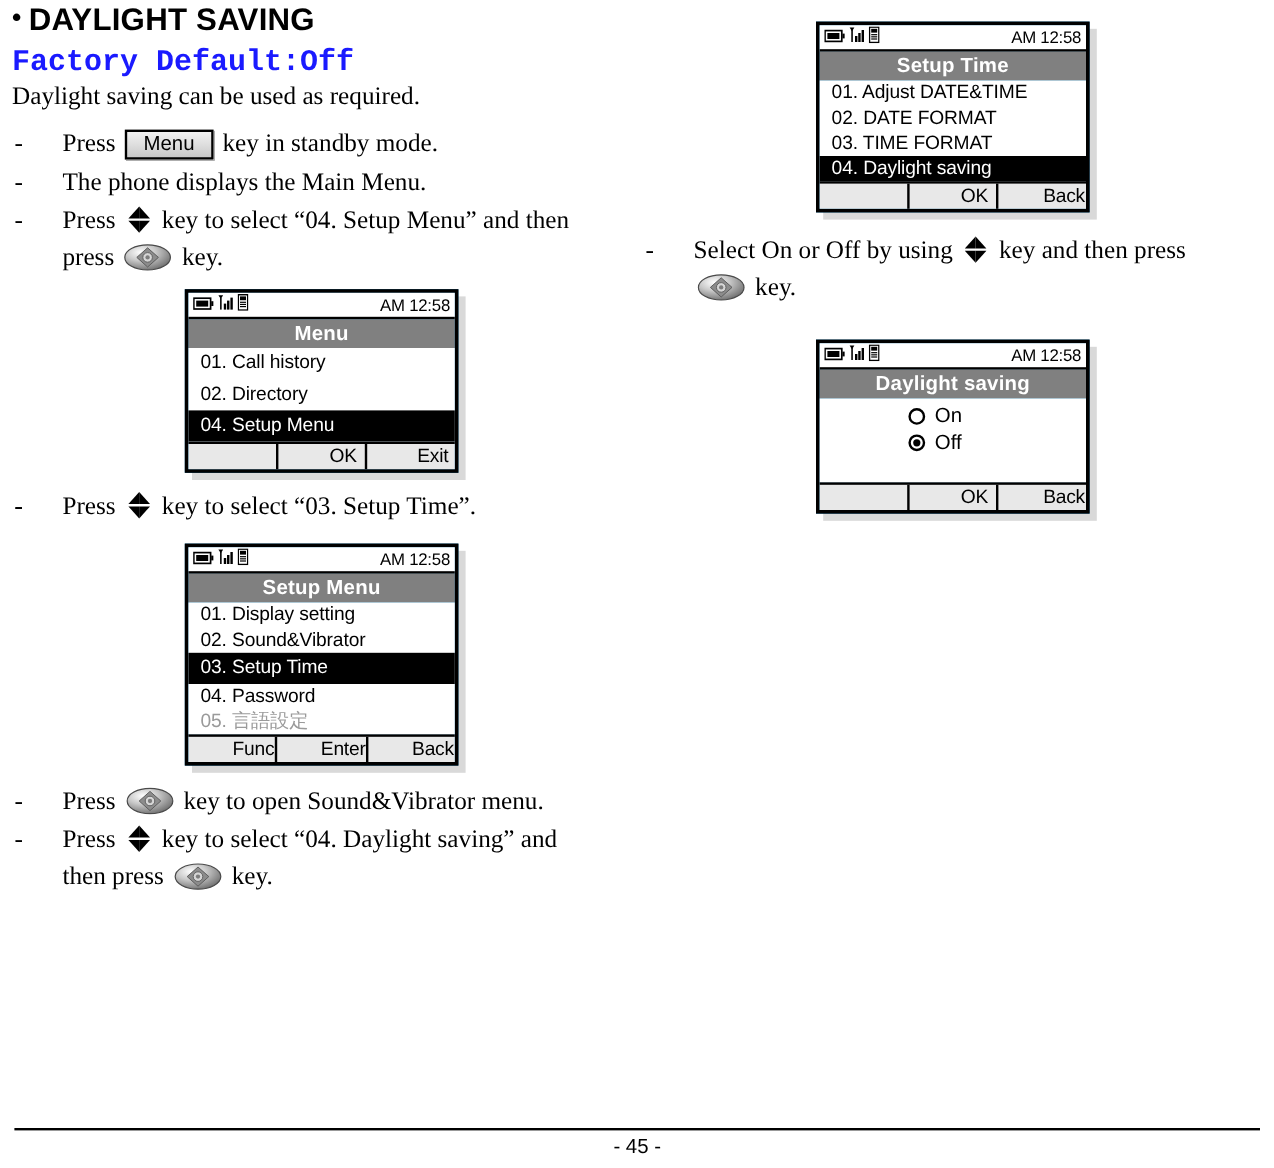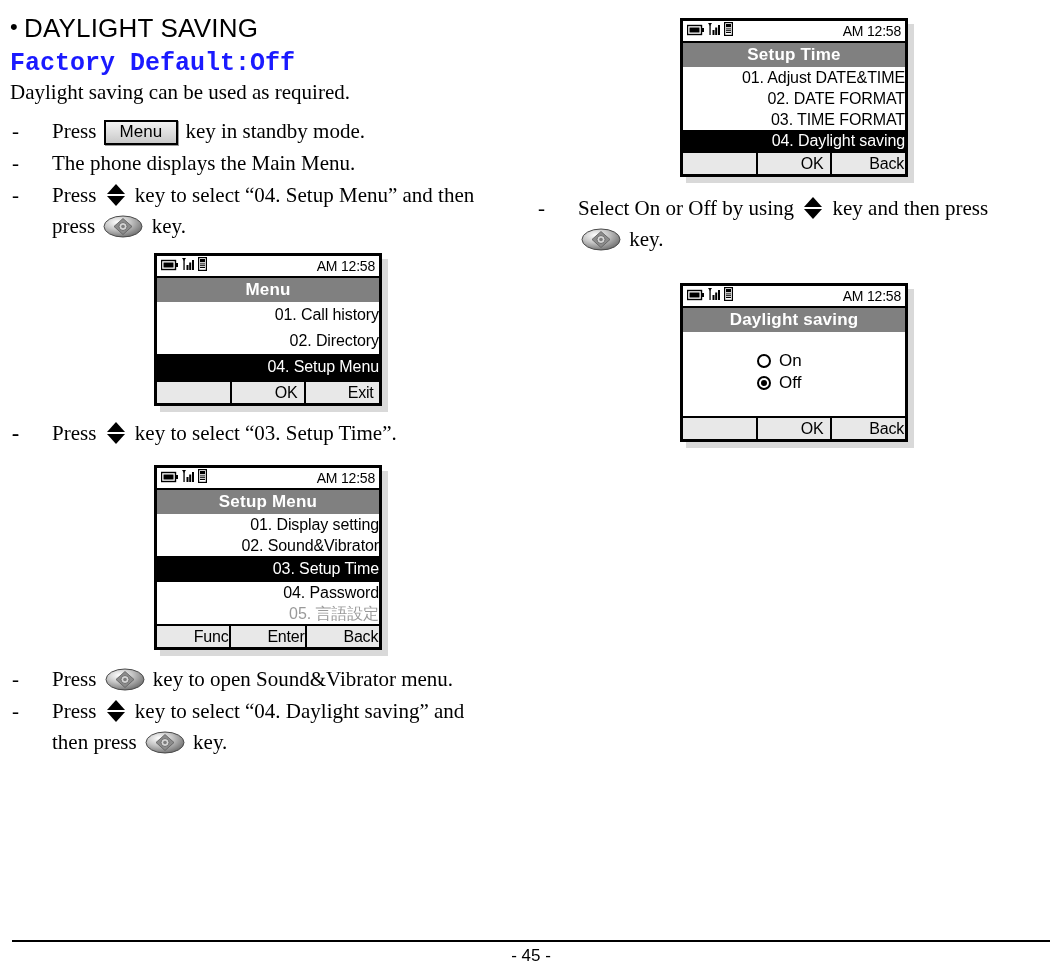--- a/index.html
+++ b/index.html
@@ -25,25 +25,25 @@
     position: absolute;
     top: 0;
     width: 520px;
   }
   .col-left  { left: 8px; }
   .col-right { left: 534px; }
 
   
   .h-bullet {
     font-family: "Liberation Sans", sans-serif;
-    font-weight: normal;
+    font-weight: bold;
     font-size: 26px;
     letter-spacing: .2px;
     margin: 0;
-    padding: 12px 0 0 2px;
+    padding: 0 0 0 2px;
     line-height: 30px;
     white-space: nowrap;
   }
   .h-bullet .dot {
     font-size: 22px;
     vertical-align: 3px;
     margin-right: 6px;
   }
   .h-factory {
     font-family: Liberation Mono, monospace;
@@ -141,21 +141,21 @@
 
   .titlebar {
     background: #808080;
     color: #ffffff;
     font-weight: bold;
     font-size: 17px;
     line-height: 24px;
     text-align: center;
     letter-spacing: .2px;
   }
-  .lcd-body { background: #ffffff; text-align: right; }
+  .lcd-body { background: #ffffff; }
   .lcd-row {
     font-size: 16px;
     line-height: 21px;
     padding: 0 0 0 10px;
     white-space: nowrap;
     letter-spacing: -0.1px;
   }
   .lcd-row.sel {
     background: #000000;
     color: #ffffff;
@@ -175,21 +175,21 @@
     font-size: 16px;
     line-height: 21px;
     border-left: 2px solid #000;
     letter-spacing: -0.2px;
     padding-left: 36px;
   }
   .softkeys .sk:first-child { border-left: none; }
 
   
   .radio-area {
-    padding: 18px 0 22px 0;
+    padding: 4px 0 22px 0;
     display: flex;
     flex-direction: column;
     align-items: center;
   }
   .radio-row {
     display: flex;
     align-items: center;
     font-size: 17px;
     line-height: 22px;
     width: 74px;

